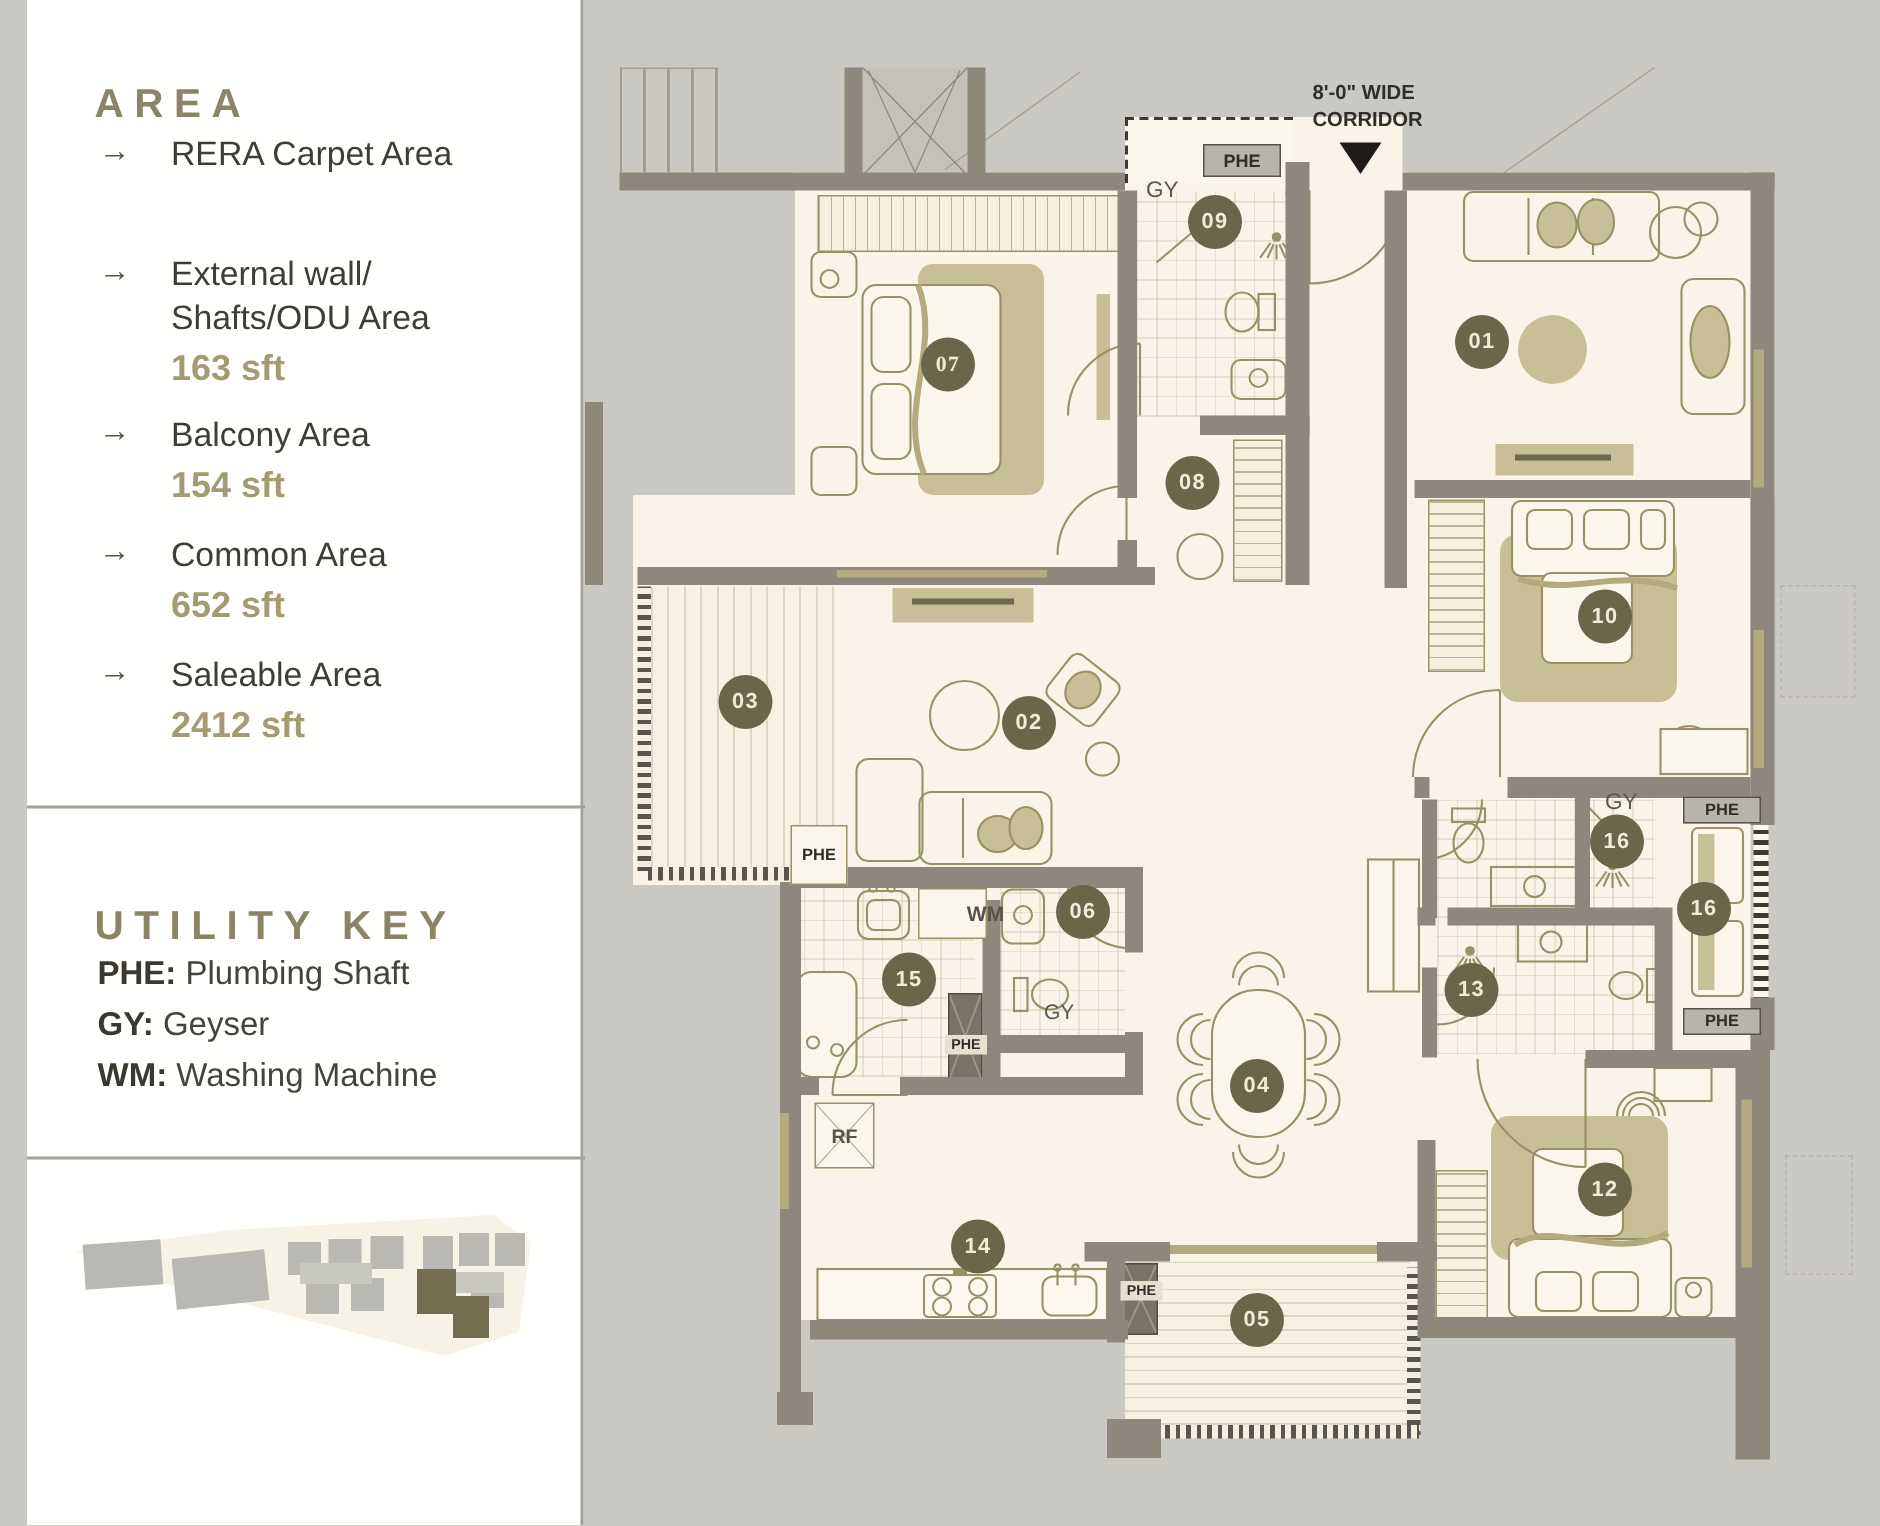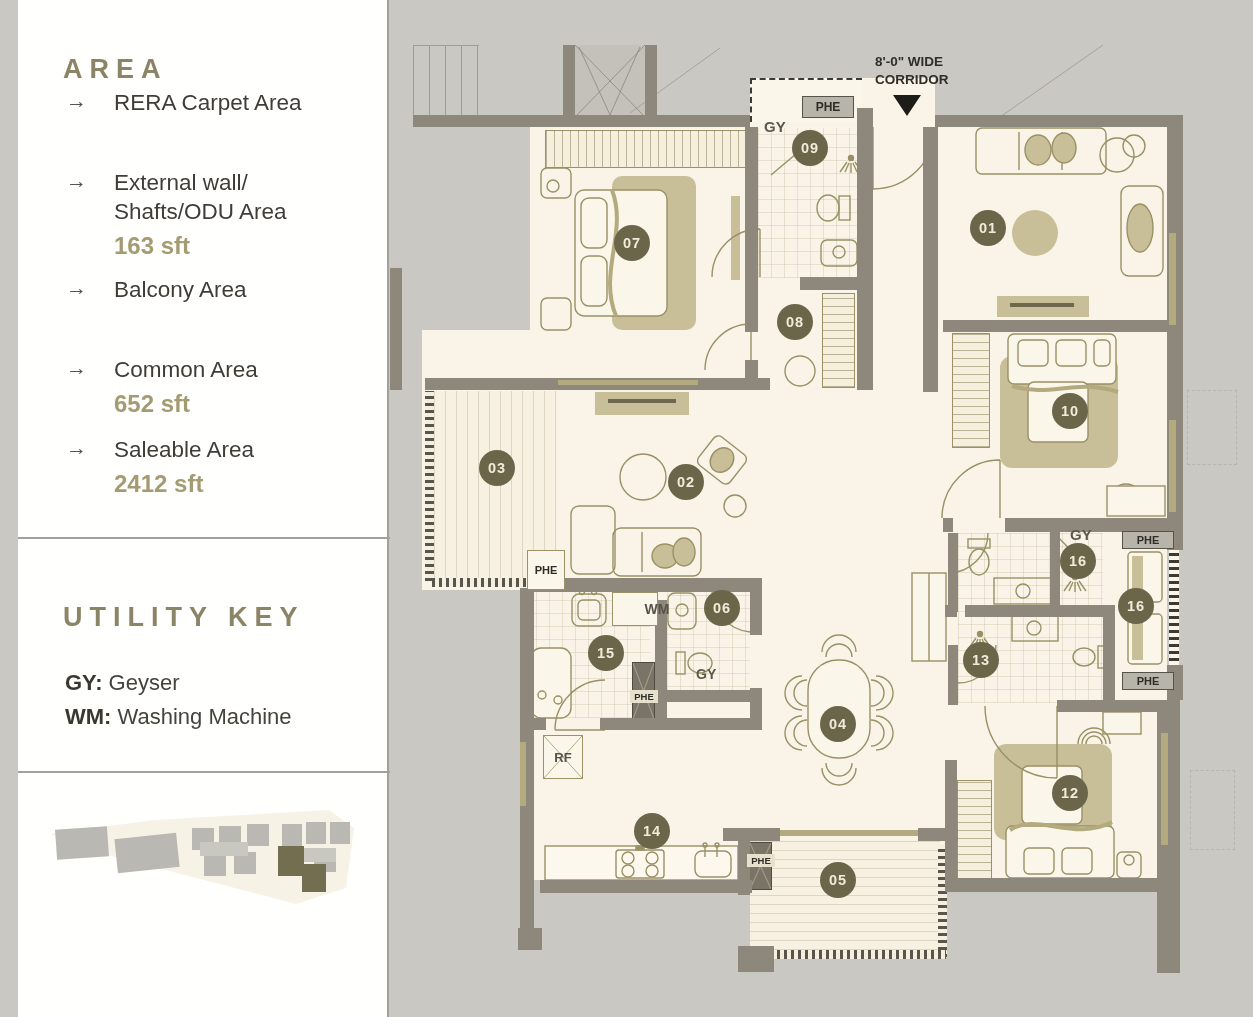--- a/index.html
+++ b/index.html
@@ -41,21 +41,21 @@
   .wardrobe-v{position:absolute;background:#f6efdd;border:1.2px solid #9c9266;background-image:
       repeating-linear-gradient(0deg, rgba(140,130,90,.55) 0 1px, transparent 1px 8px);}
   .louver{position:absolute;background:repeating-linear-gradient(0deg,#3c3a33 0 3px,#fbf6ea 3px 7px);}
   .ghost{position:absolute;border:1px dashed #b6b4ac;}
   .shaft-dark{position:absolute;background:#7a7467;
       background-image:linear-gradient(to top right, transparent calc(50% - 1px), #a59f8e, transparent calc(50% + 1px)),
                        linear-gradient(to bottom right, transparent calc(50% - 1px), #a59f8e, transparent calc(50% + 1px));
       border:1.5px solid #4e4c43;}
   .svgwrap{position:absolute;left:0;top:0;z-index:4;pointer-events:none;}
   
-  .lbl{position:absolute;z-index:6;color:#3b3933;font-weight:700;}
+  .lbl{position:absolute;z-index:6;color:#3b3933;font-weight:400;}
   .phe-box{position:absolute;z-index:6;background:#b7b4aa;border:1.5px solid #55534a;
            display:flex;align-items:center;justify-content:center;font-size:12px;font-weight:600;color:#2e2d28;}
   .phe-plain{position:absolute;z-index:6;background:#e6e0cd;display:flex;align-items:center;justify-content:center;
            font-size:9.5px;font-weight:700;color:#2e2d28;}
   .box-outline{position:absolute;z-index:6;background:#fbf6ea;border:1.5px solid #9c9266;
            display:flex;align-items:center;justify-content:center;color:#6f6a55;font-weight:600;}
   .rf-box{background-image:linear-gradient(to top right, transparent calc(50% - 0.7px), #b0a77e, transparent calc(50% + 0.7px)),
                            linear-gradient(to bottom right, transparent calc(50% - 0.7px), #b0a77e, transparent calc(50% + 0.7px));}
   .badge{position:absolute;z-index:7;width:36px;height:36px;border-radius:50%;background:#6b654a;
          color:#f1ecd9;display:flex;align-items:center;justify-content:center;
@@ -77,35 +77,40 @@
       <div class="area-label">RERA Carpet Area</div>
     </div>
     <div class="area-item" style="top:168px;">
       <span class="arrow">→</span>
       <div class="area-label">External wall/ Shafts/ODU Area</div>
       <div class="area-value">163 sft</div>
     </div>
     <div class="area-item" style="top:275px;">
       <span class="arrow">→</span>
       <div class="area-label">Balcony Area</div>
+      <div class="area-value">154 sft</div>
     </div>
     <div class="area-item" style="top:355px;">
       <span class="arrow">→</span>
       <div class="area-label">Common Area</div>
       <div class="area-value">652 sft</div>
     </div>
     <div class="area-item" style="top:435px;">
       <span class="arrow">→</span>
       <div class="area-label">Saleable Area</div>
       <div class="area-value">2412 sft</div>
     </div>
 
     <div class="divider" style="top:537px;"></div>
 
     <h2 class="sb-heading" style="top:580px;">UTILITY KEY</h2>
+    <div class="uk-row" style="top:632px;">
+      <span class="uk-abbr">PHE:</span>
+      <span>Plumbing Shaft</span>
+    </div>
     <div class="uk-row" style="top:666px;">
       <span class="uk-abbr">GY:</span>
       <span>Geyser</span>
     </div>
     <div class="uk-row" style="top:700px;">
       <span class="uk-abbr">WM:</span>
       <span>Washing Machine</span>
     </div>
 
     <div class="divider" style="top:771px;"></div>
@@ -395,21 +400,21 @@
 
     <div class="box-outline rf-box" style="left:171px;top:735px;width:40px;height:44px;font-size:13px;color:#55524a;">RF</div>
     <div class="phe-plain" style="left:375px;top:854px;width:28px;height:13px;">PHE</div>
 
     <div class="badge" style="left:598px;top:210px;">01</div>
     <div class="badge" style="left:296px;top:464px;">02</div>
     <div class="badge" style="left:107px;top:450px;">03</div>
     <div class="badge" style="left:448px;top:706px;">04</div>
     <div class="badge" style="left:448px;top:862px;">05</div>
     <div class="badge" style="left:332px;top:590px;">06</div>
-    <div class="badge" style="left:242px;top:225px;">07</div>
+    <div class="badge" style="left:242px;top:225px;font-family:Liberation Serif, serif;">07</div>
     <div class="badge" style="left:405px;top:304px;">08</div>
     <div class="badge" style="left:420px;top:130px;">09</div>
     <div class="badge" style="left:680px;top:393px;">10</div>
     <div class="badge" style="left:688px;top:543px;">16</div>
     <div class="badge" style="left:680px;top:775px;">12</div>
     <div class="badge" style="left:591px;top:642px;">13</div>
     <div class="badge" style="left:262px;top:813px;">14</div>
     <div class="badge" style="left:216px;top:635px;">15</div>
     <div class="badge" style="left:746px;top:588px;">16</div>
   </div>

